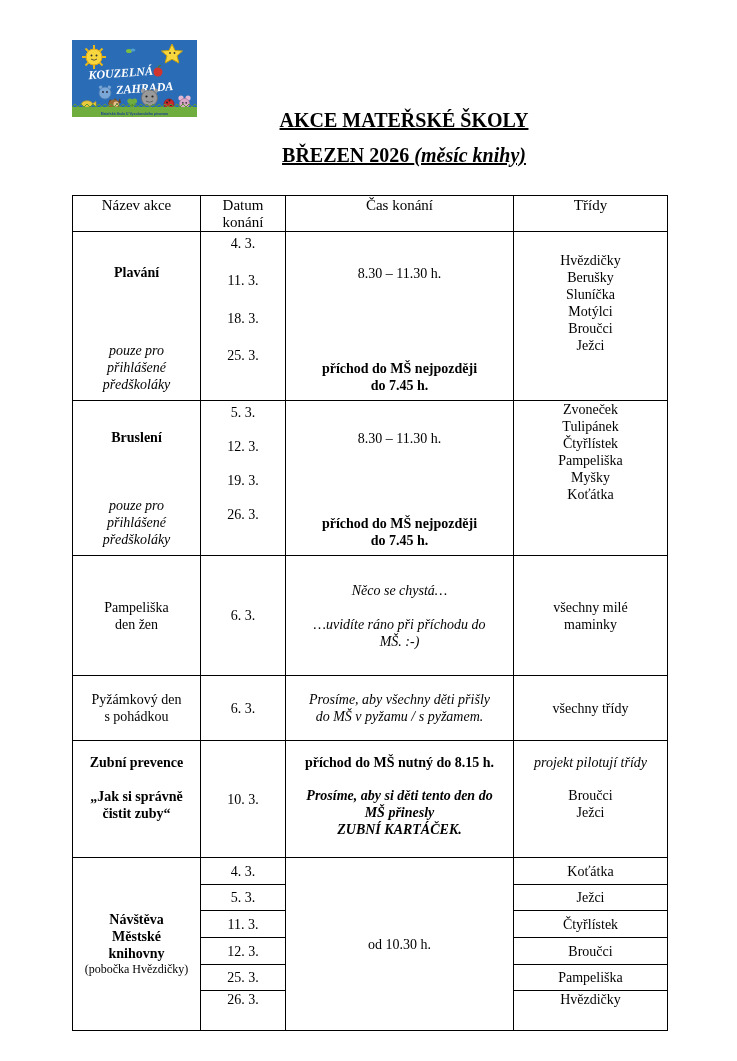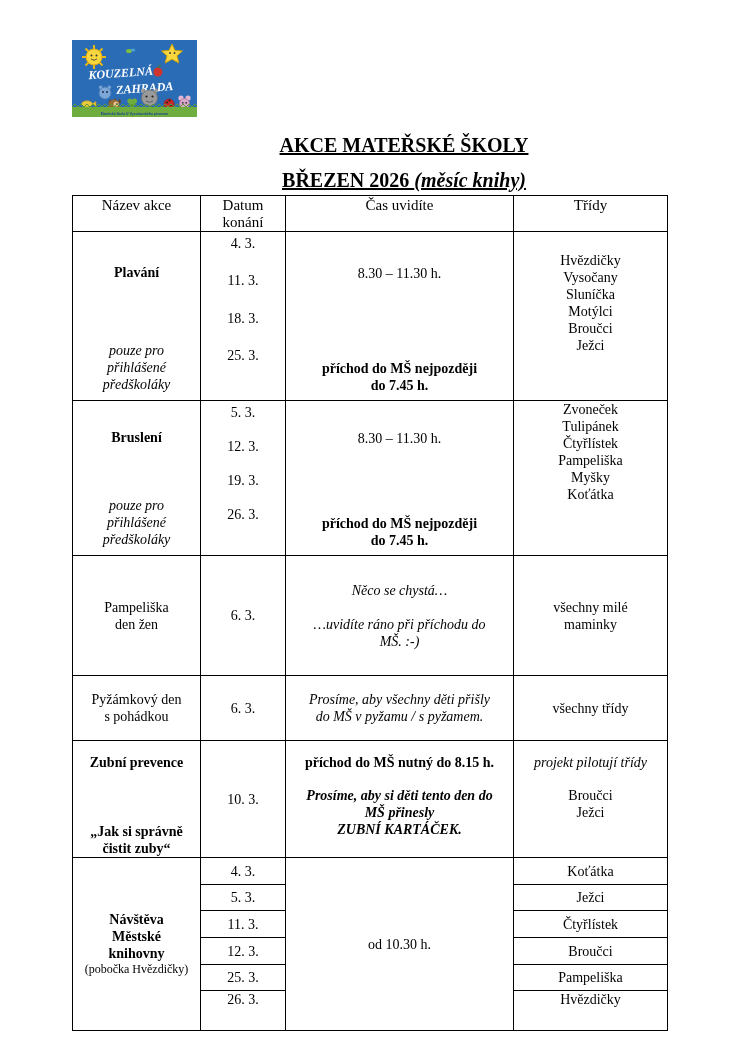--- a/index.html
+++ b/index.html
@@ -4,21 +4,21 @@
 <style>
   html,body { margin:0; padding:0; background:#e8e8e8; }
   .page {
     position:relative; width:737px; height:1061px; margin:0 auto;
     background:#ffffff; font-family:"Liberation Serif", serif; color:#000;
     overflow:hidden;
   }
   
   .logo { position:absolute; left:72px; top:40px; width:125px; height:77px; }
   
-  .titles { position:absolute; left:404px; top:132px; transform:translateX(-50%);
+  .titles { position:absolute; left:404px; top:107px; transform:translateX(-50%);
             text-align:center; white-space:nowrap; }
   .title-line { font-size:20px; font-weight:bold; text-decoration:underline;
                 line-height:26px; margin-bottom:9px; }
   .title-line .it { font-style:italic; }
   
   table.events { position:absolute; left:72px; top:195px; border-collapse:collapse;
                  table-layout:fixed; width:595px; font-size:14px; line-height:17px; }
   table.events td, table.events th { border:1px solid #000; padding:0; vertical-align:top;
                  text-align:center; font-weight:normal; }
   th div { padding-top:1px; }
@@ -137,21 +137,21 @@
 
     <tbody>
         <tr>
       <th>
             <div>Název akce</div>
           </th>
       <th>
             <div>Datum konání</div>
           </th>
       <th>
-            <div>Čas uvidíte</div>
+            <div>Čas konání</div>
           </th>
       <th>
             <div>Třídy</div>
           </th>
     </tr>
 
     <tr>
       <td>
         <div class="cc" style="height:129px; padding:32px 2px 5px 2px;justify-content:space-between;">
           <div class="b">Plavání</div>
@@ -173,21 +173,21 @@
         <div class="cc" style="height:129px; padding:33px 2px 6px 2px;">
           <div>8.30 – 11.30 h.</div>
           <div class="grow"></div>
           <div class="b pre">příchod do MŠ nejpozději
 do 7.45 h.</div>
         </div>
       </td>
       <td>
         <div class="cc" style="height:129px; justify-content:center; padding-top:6px;">
           <div>Hvězdičky</div>
-          <div>Vysočany</div>
+          <div>Berušky</div>
           <div>Sluníčka</div>
           <div>Motýlci</div>
           <div>Broučci</div>
           <div>Ježci</div>
         </div>
       </td>
     </tr>
 
     <tr>
       <td>
@@ -243,21 +243,21 @@
       <td class="vm b pre">Pyžámkový den
 s pohádkou</td>
       <td class="vm">6. 3.</td>
       <td class="vm i pre">Prosíme, aby všechny děti přišly
 do MŠ v pyžamu / s pyžamem.</td>
       <td class="vm">všechny třídy</td>
     </tr>
 
     <tr>
       <td>
-        <div class="cc" style="height:103px; padding-top:13px;justify-content:space-between;">
+        <div class="cc" style="height:103px; padding-top:13px;">
           <div class="b">Zubní prevence</div>
           <div style="height:17px;"></div>
           <div class="b pre">„Jak si správně
 čistit zuby“</div>
         </div>
       </td>
       <td class="vm">10. 3.</td>
       <td>
         <div class="cc" style="height:103px; padding-top:13px;">
           <div class="b">příchod do MŠ nutný do 8.15 h.</div>

